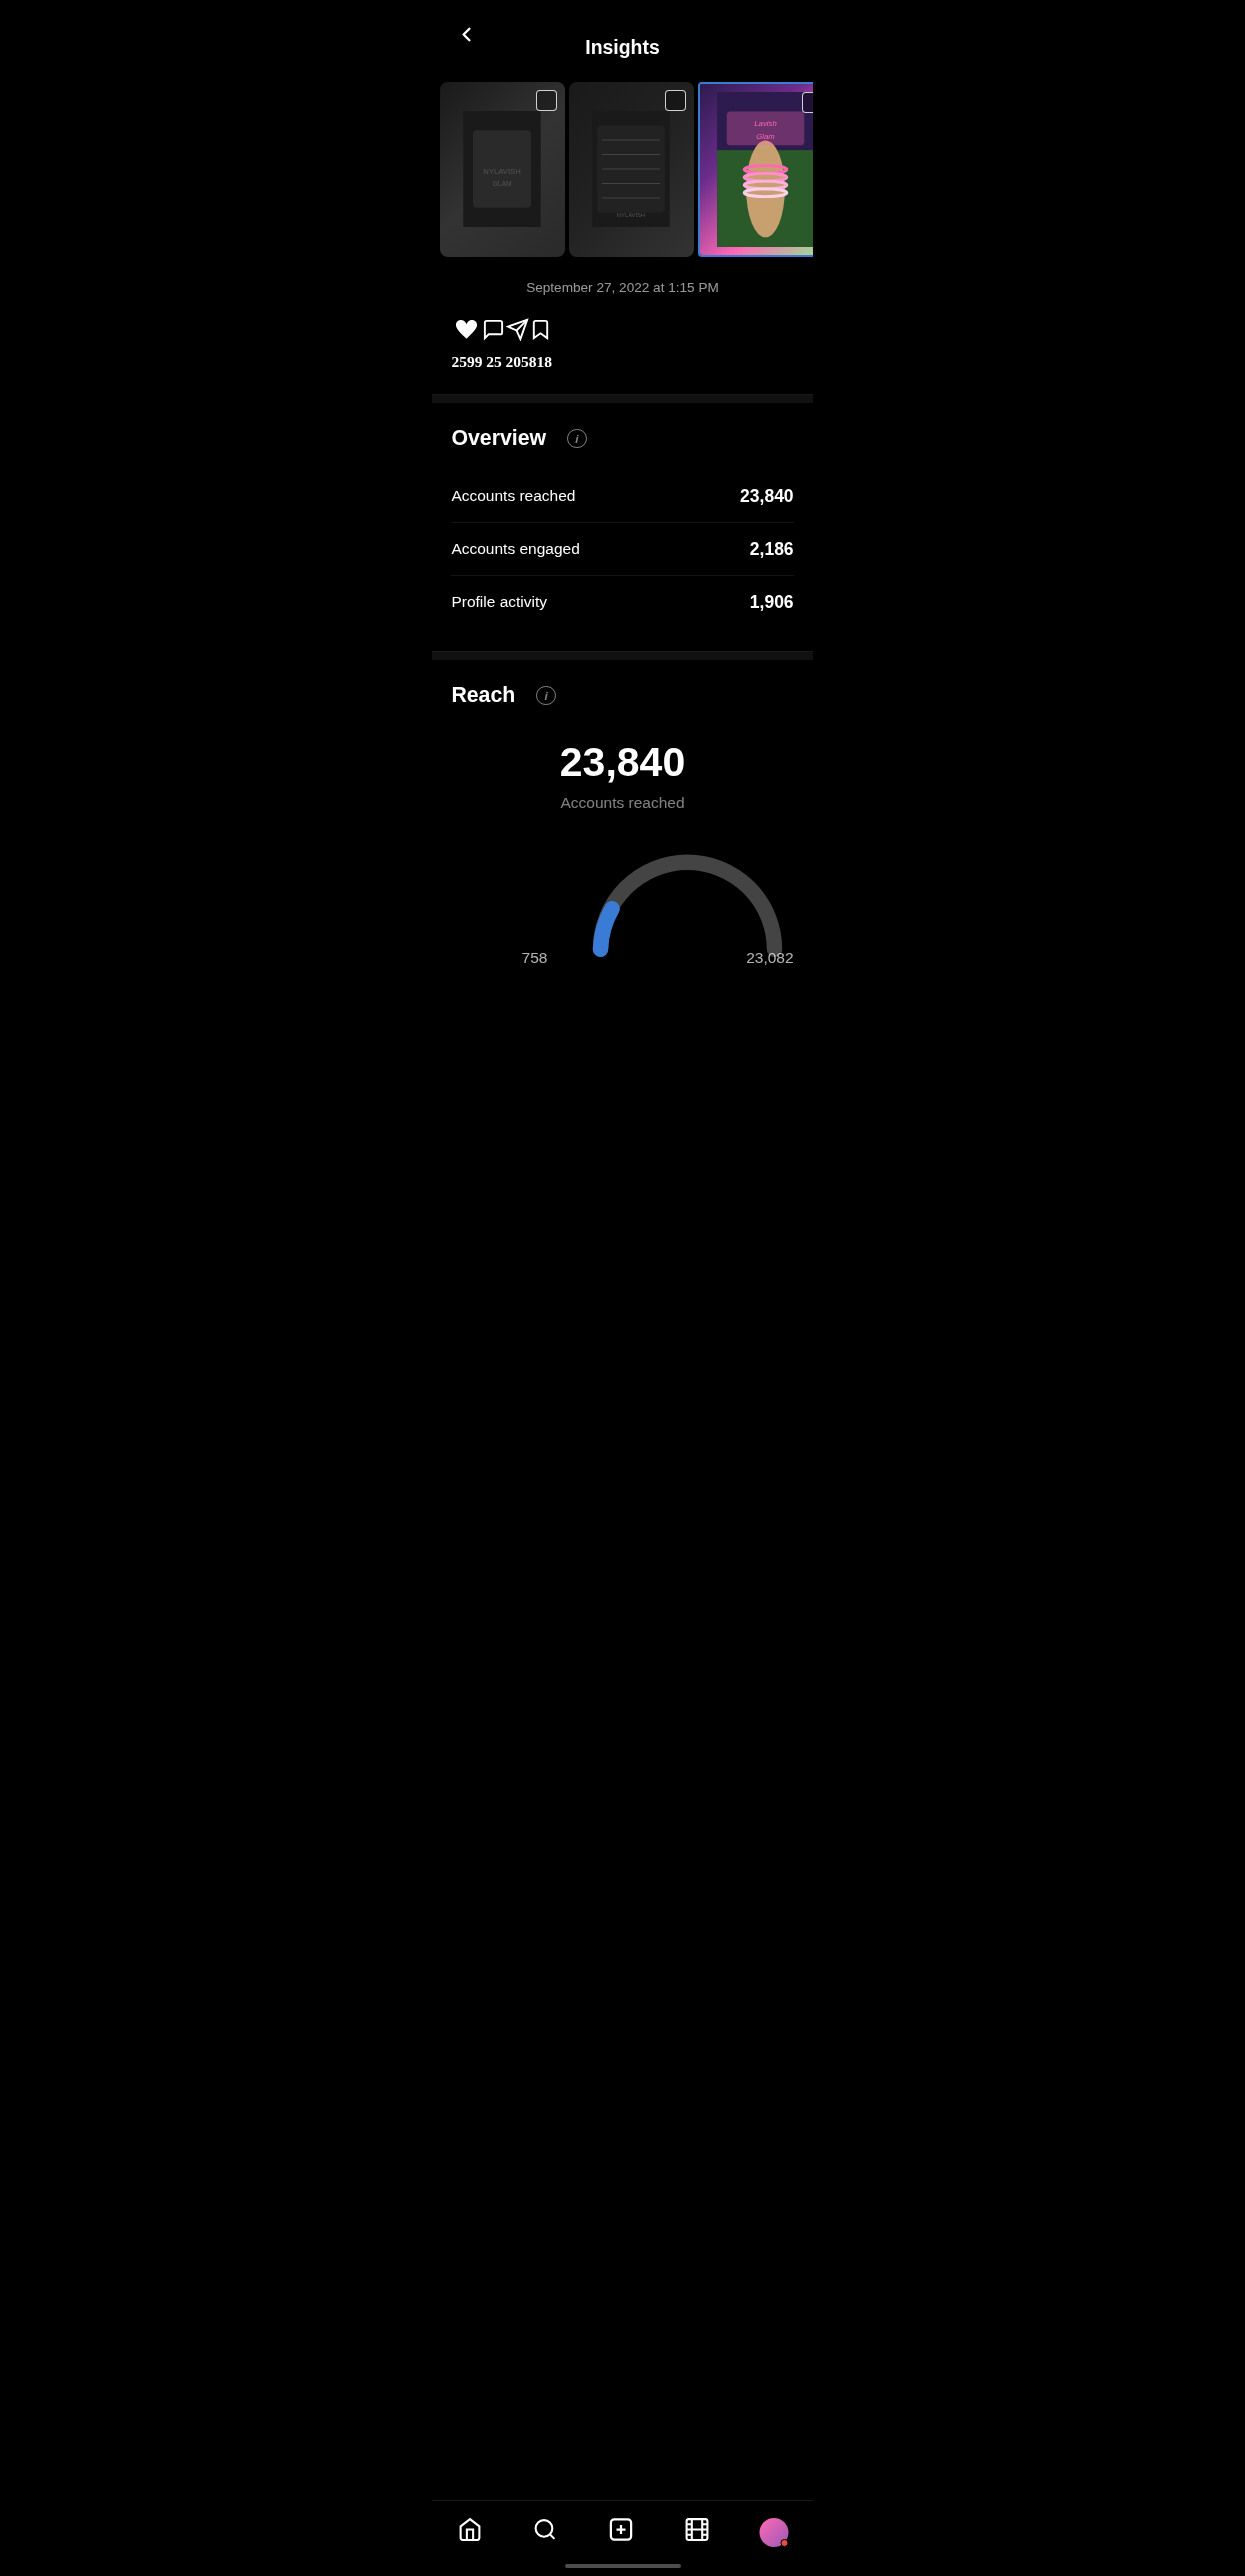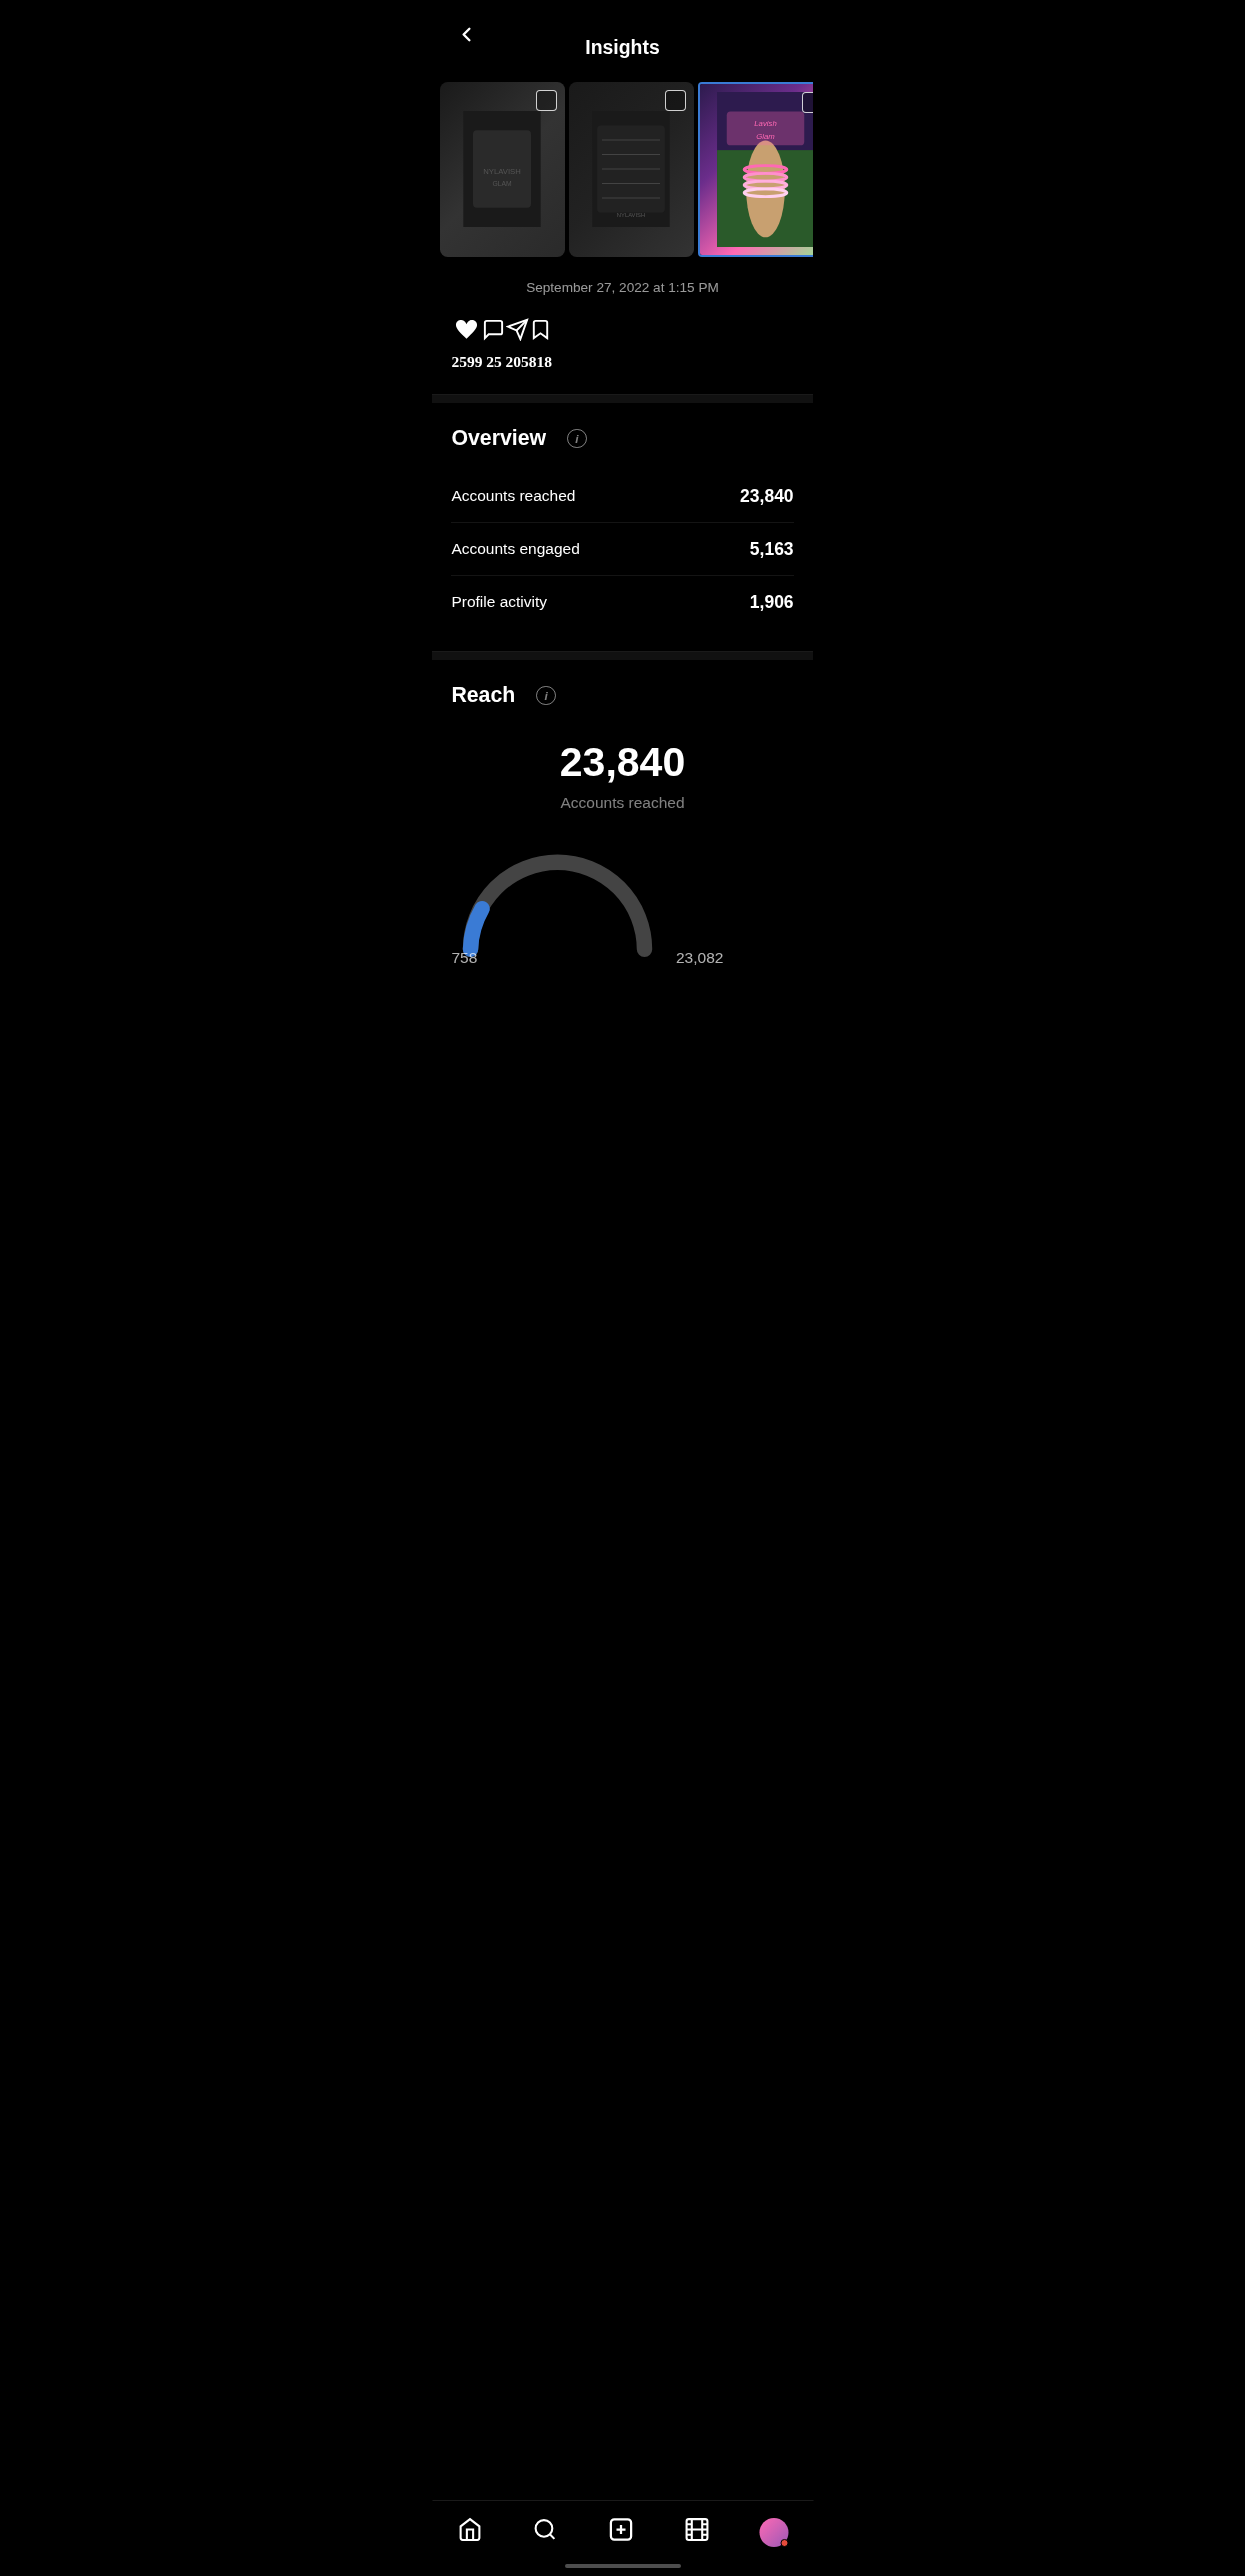--- a/index.html
+++ b/index.html
@@ -203,21 +203,21 @@
       font-size: 15.5px;
       color: rgba(255,255,255,0.5);
       margin-bottom: 31px;
     }
 
     
     .gauge-container {
       position: relative;
       display: flex;
       flex-direction: column;
-      align-items: flex-start;
+      align-items: flex-end;
       padding-bottom: 19.4px;
     }
     .gauge-svg {
       width: 213px;
       height: 116px;
     }
     .gauge-numbers {
       display: flex;
       justify-content: space-between;
       width: 272px;
@@ -406,21 +406,21 @@
       <div class="info-icon">
         <span>i</span>
       </div>
     </div>
     <div class="overview-row">
       <span class="overview-label">Accounts reached</span>
       <span class="overview-value">23,840</span>
     </div>
     <div class="overview-row">
       <span class="overview-label">Accounts engaged</span>
-      <span class="overview-value">5,163</span>
+      <span class="overview-value">2,186</span>
     </div>
     <div class="overview-row">
       <span class="overview-label">Profile activity</span>
       <span class="overview-value">1,906</span>
     </div>
   </div>
 
   <div class="section-divider"></div>
 
   <div class="reach-section">

